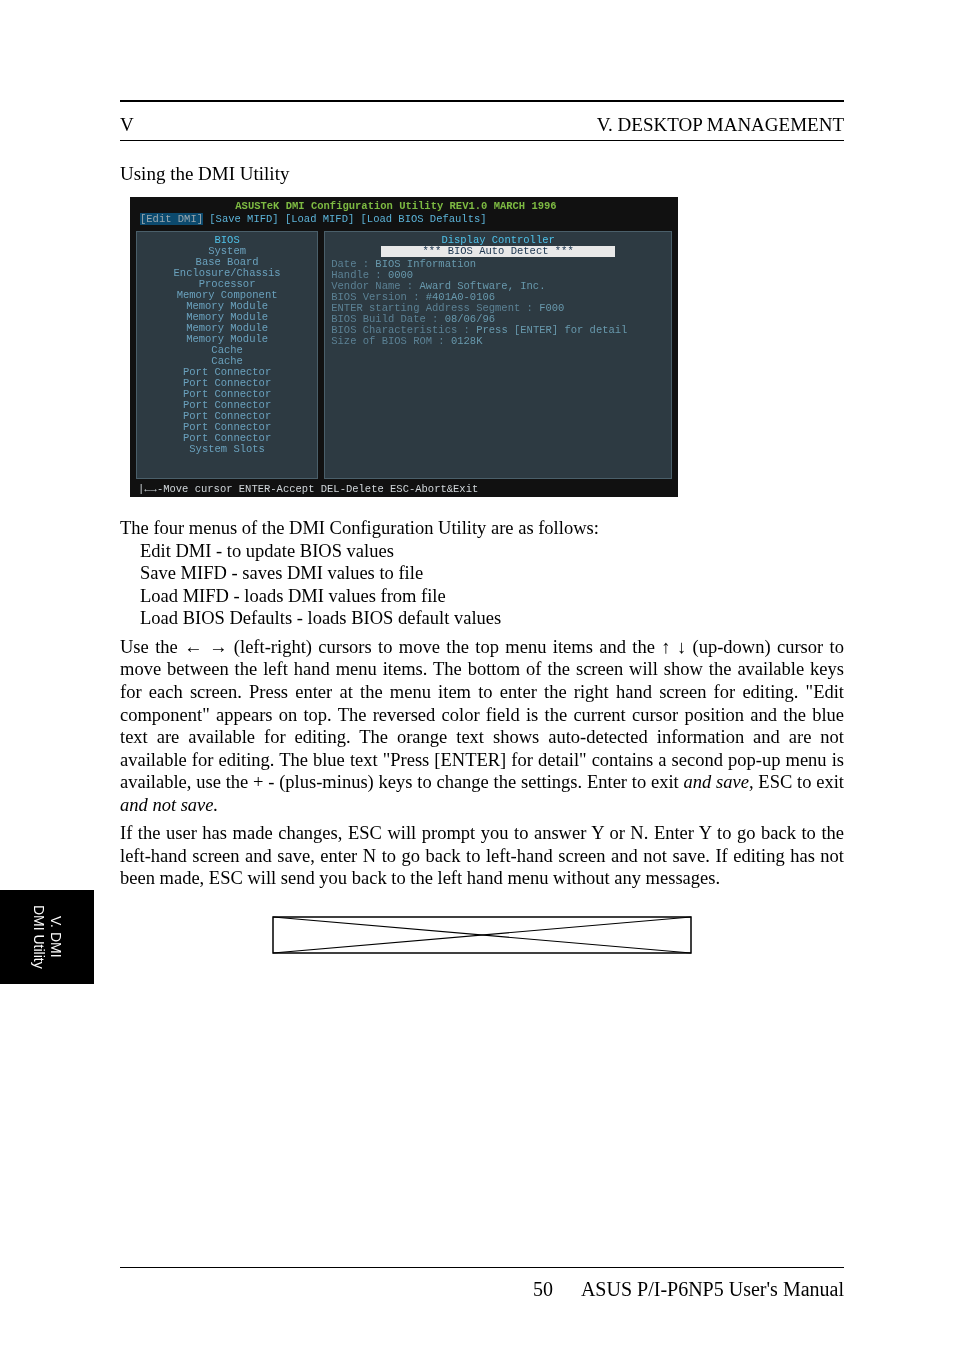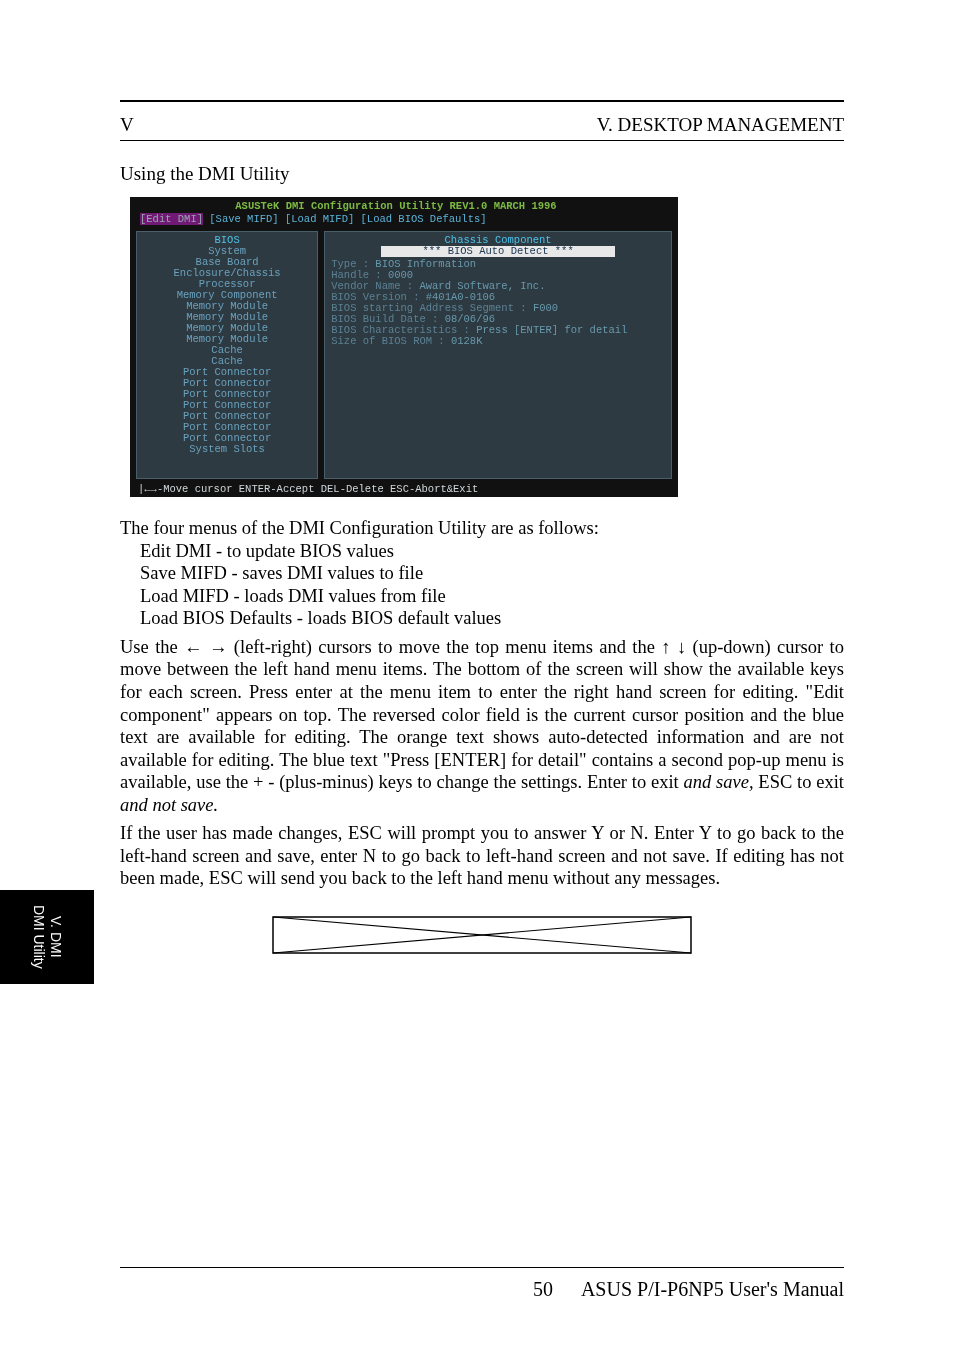--- a/index.html
+++ b/index.html
@@ -53,21 +53,21 @@
     top: 4px; left: 0; right: 16px;
     font-weight: bold;
   }
   .ss-menu {
     position: absolute;
     top: 17px;
     left: 10px;
     color: #5cb3d8;
   }
   .ss-menu .sel {
-    background: #701a75;
+    background: #0c4a6e;
     color: #9aa7ae;
   }
   .ss-body {
     position: absolute;
     top: 34px; bottom: 18px;
     left: 6px; right: 6px;
     display: flex;
     gap: 6px;
   }
   .ss-left {
@@ -195,28 +195,28 @@
           <div>Port Connector</div>
           <div>Port Connector</div>
           <div>Port Connector</div>
           <div>Port Connector</div>
           <div>Port Connector</div>
           <div>Port Connector</div>
           <div>Port Connector</div>
           <div>System Slots</div>
         </div>
       <div class="ss-right">
-        <div class="banner1">Chassis Component</div>
+        <div class="banner1">Display Controller</div>
         <div class="banner2">*** BIOS Auto Detect ***</div>
         <div id="ss-right-lines">
-            <div class="line"><span class="dim">Type : </span><span class="val">BIOS Information</span></div>
+            <div class="line"><span class="dim">Date : </span><span class="val">BIOS Information</span></div>
             <div class="line"><span class="dim">Handle : </span><span class="val">0000</span></div>
             <div class="line"><span class="dim">Vendor Name : </span><span class="val">Award Software, Inc.</span></div>
             <div class="line"><span class="dim">BIOS Version : </span><span class="val">#401A0-0106</span></div>
-            <div class="line"><span class="dim">BIOS starting Address Segment : </span><span class="val">F000</span></div>
+            <div class="line"><span class="dim">ENTER starting Address Segment : </span><span class="val">F000</span></div>
             <div class="line"><span class="dim">BIOS Build Date : </span><span class="val">08/06/96</span></div>
             <div class="line"><span class="dim">BIOS Characteristics : </span><span class="val">Press [ENTER] for detail</span></div>
             <div class="line"><span class="dim">Size of BIOS ROM : </span><span class="val">0128K</span></div>
           </div>
       </div>
     </div>
     <div class="ss-foot">|←→-Move cursor ENTER-Accept DEL-Delete ESC-Abort&amp;Exit</div>
   </div>
 
   <div class="body-text">

